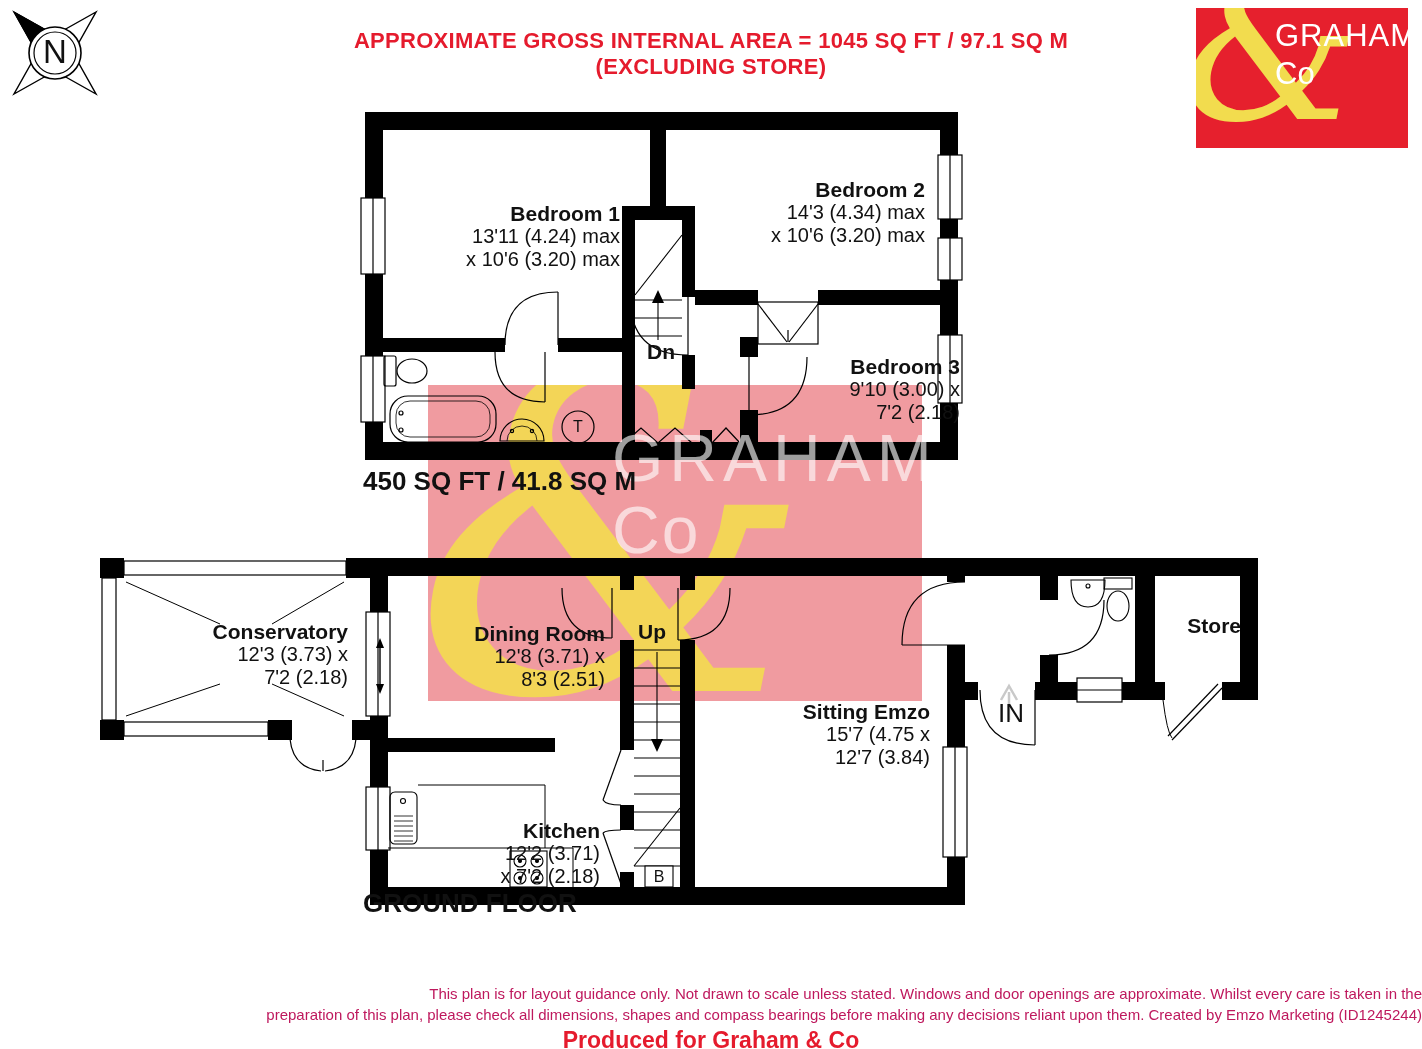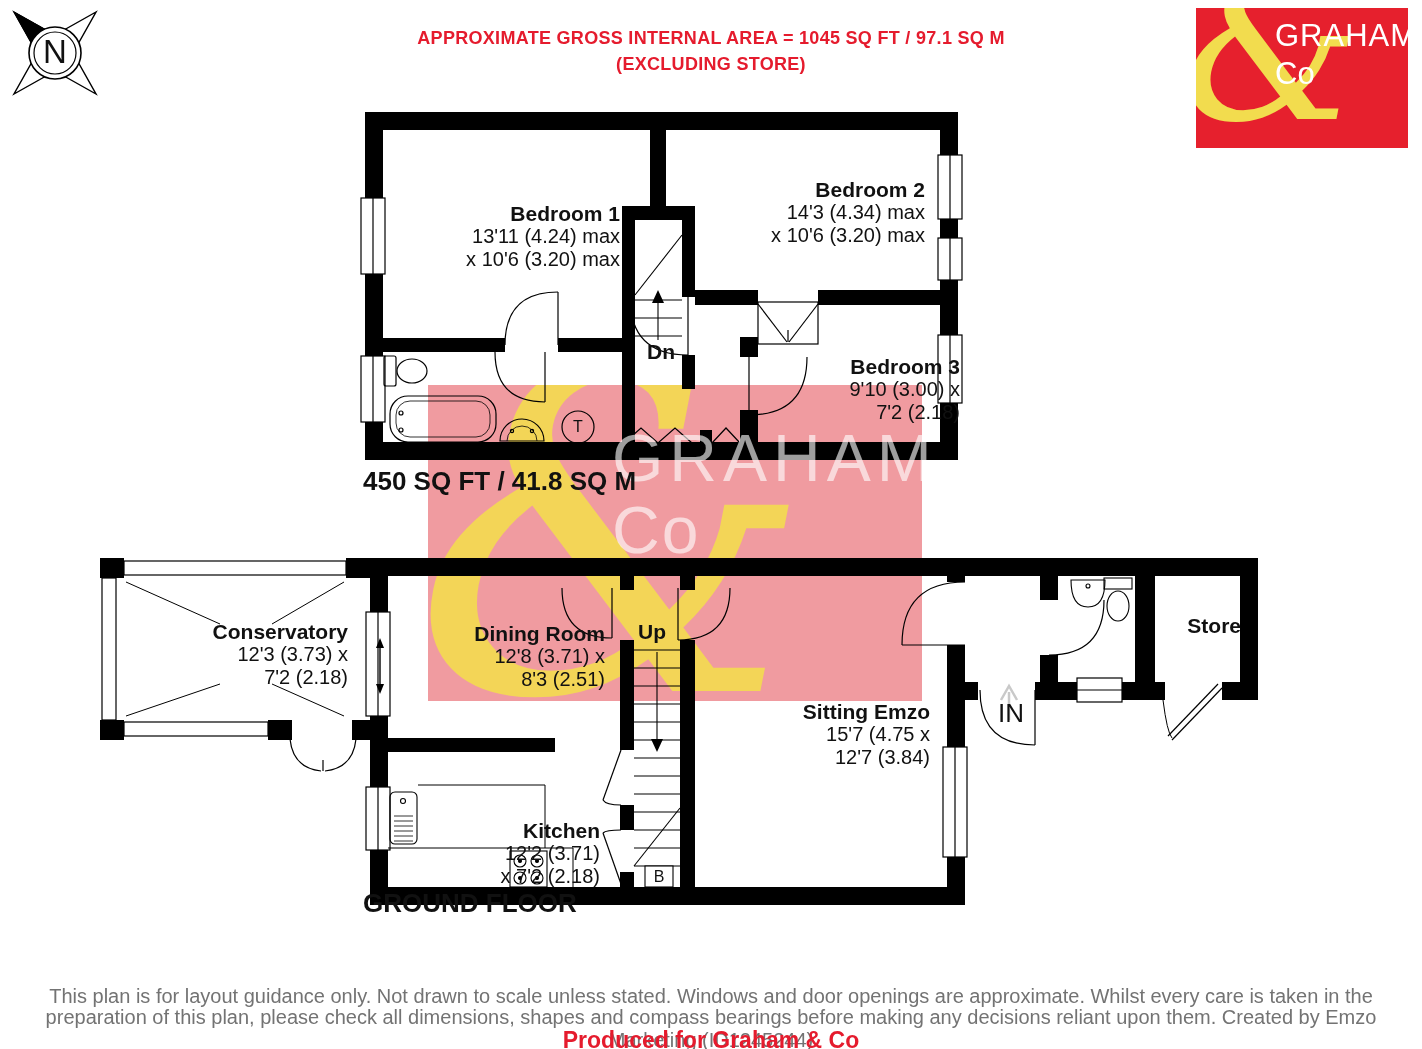--- a/index.html
+++ b/index.html
@@ -8,21 +8,21 @@
     --logo-yellow:#f2dc4e;
     --wm-pink:#f09ba0;
     --wm-yellow:#f4dd4e;
     --ink:#111111;
   }
   html,body{margin:0;padding:0;background:#ffffff;}
   .canvas{position:relative;width:1422px;height:1049px;background:#fff;overflow:hidden;
           font-family:"Liberation Sans",sans-serif;color:var(--ink);}
   .abs{position:absolute;}
   
-  .hdr{left:0;width:100%;text-align:center;font-weight:bold;font-size:18px;color:var(--accent-red);letter-spacing:.3px;}
+  .hdr{left:0;width:100%;text-align:center;font-weight:bold;font-size:22px;color:var(--accent-red);letter-spacing:.3px;}
   
   .logo{left:1196px;top:8px;width:212px;height:140px;background:var(--logo-red);overflow:hidden;}
   .logo .amp{position:absolute;left:-14px;top:-58px;font-family:"DejaVu Serif",serif;font-style:italic;
              font-size:200px;line-height:1;color:var(--logo-yellow);}
   .logo .nm{position:absolute;left:79px;top:10px;font-size:31px;color:#fff;letter-spacing:1px;}
   .logo .co{position:absolute;left:79px;top:48px;font-size:31px;color:#fff;}
   
   .wm-pink{left:428px;top:385px;width:494px;height:316px;background:var(--wm-pink);overflow:hidden;}
   .wm-amp{position:absolute;left:-15px;top:-75px;font-family:"DejaVu Serif",serif;font-style:italic;
           font-size:450px;line-height:1;color:var(--wm-yellow);opacity:.88;}
@@ -30,21 +30,21 @@
   .wm-co{left:612px;top:492px;font-size:66px;letter-spacing:2px;color:rgba(255,255,255,.62);}
   
   .room{position:absolute;text-align:right;font-size:20px;line-height:23px;}
   .room .rname{font-weight:bold;font-size:21px;display:block;}
   .room span{display:block;}
   .floor-label{position:absolute;font-weight:bold;font-size:26px;line-height:30px;white-space:nowrap;}
   .small-label{position:absolute;text-align:center;font-weight:bold;font-size:21px;}
   .tiny-label{position:absolute;text-align:center;font-size:16px;}
   .in-label{position:absolute;text-align:center;font-size:26px;font-weight:normal;}
   
-  .foot{left:0;width:100%;text-align:center;font-size:20px;color:#737373;}
+  .foot{left:0;width:100%;text-align:right;font-size:15px;color:#be185d;}
   .produced{left:0;width:100%;text-align:center;font-size:23px;font-weight:bold;color:var(--accent-red);}
   svg{display:block;}
 </style>
 </head>
 <body>
 
 <div class="canvas">
 
   <div class="abs wm-pink">
     <div class="wm-amp">&amp;</div>

